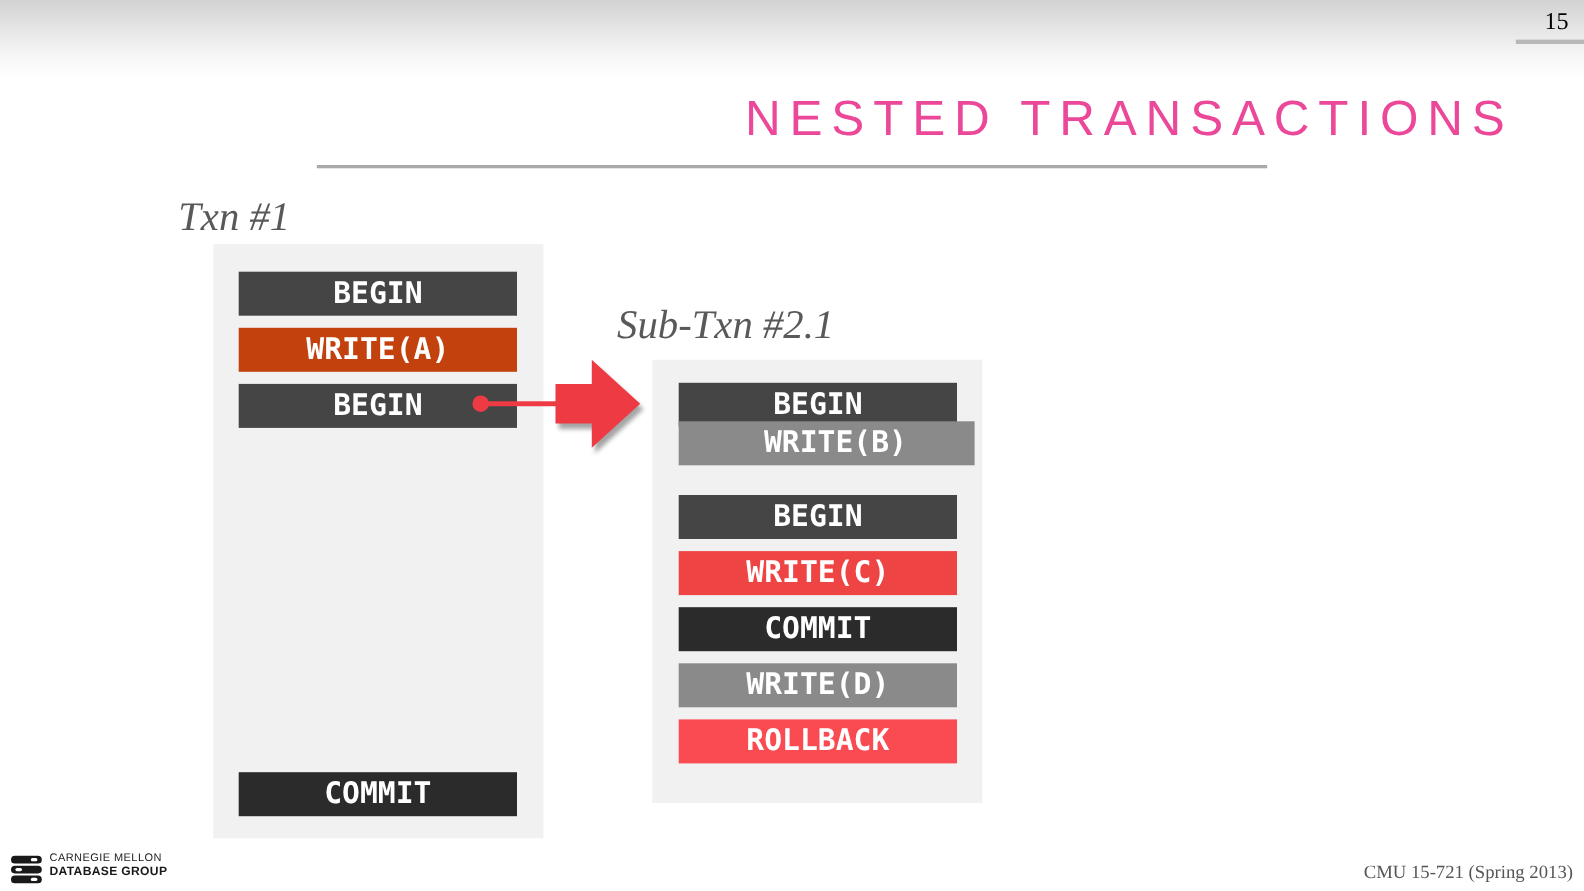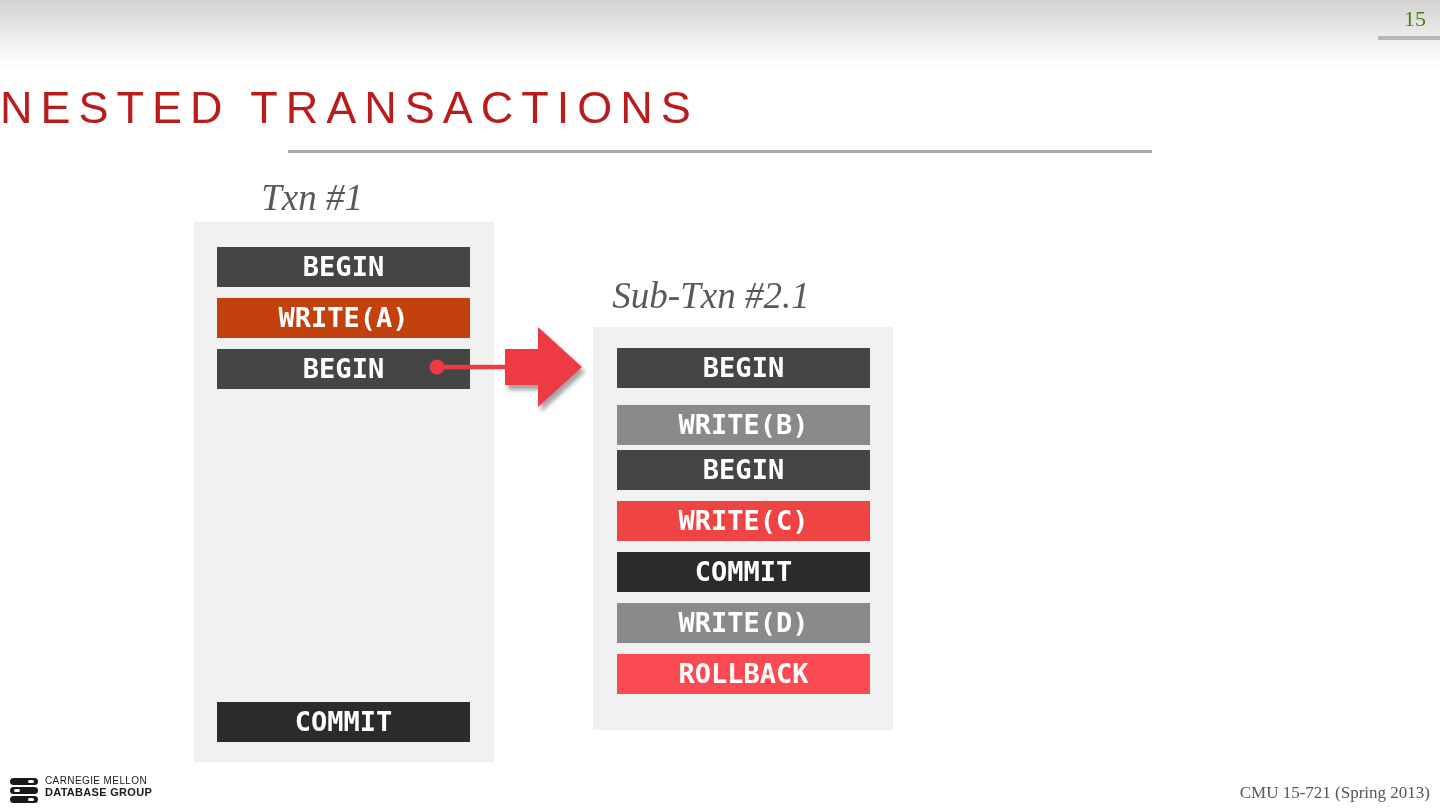--- a/index.html
+++ b/index.html
@@ -7,53 +7,53 @@
     position:relative;width:1440px;height:810px;background:#ffffff;
     overflow:hidden;font-family:"Liberation Sans",sans-serif;
     margin:0 auto;
   }
   .top-gradient{
     position:absolute;top:0;left:0;right:0;height:70px;
     background:linear-gradient(to bottom,#d2d2d2 0px,#f5f5f5 48px,#ffffff 70px);
   }
   .page-number{
     position:absolute;top:6px;right:14px;
-    font-family:"Liberation Serif",serif;font-size:22px;color:#4d7c0f;
+    font-family:"Liberation Serif",serif;font-size:22px;color:#000000;
   }
   .page-number-line{
     position:absolute;top:36px;right:0;width:62px;height:4px;background:#b8b8b8;
   }
   .title{
-    position:absolute;top:82px;left:0;width:1376px;text-align:left;
-    font-size:45px;font-weight:300;letter-spacing:8px;color:#b91c1c;
+    position:absolute;top:82px;left:0;width:1376px;text-align:right;
+    font-size:45px;font-weight:300;letter-spacing:8px;color:#ec4899;
     white-space:nowrap;
   }
   .title-underline{
     position:absolute;left:288px;top:150px;width:864px;height:3px;background:#a9a9a9;
   }
   .txn-label{
     position:absolute;font-family:"Liberation Serif",serif;font-style:italic;
-    font-size:37px;color:#595959;text-align:center;white-space:nowrap;
+    font-size:37px;color:#595959;text-align:left;white-space:nowrap;
   }
   #txn1-label{left:162px;top:176px;width:300px;}
   #subtxn-label{left:561px;top:274px;width:300px;}
   .txn-box{position:absolute;background:#f1f1f2;margin-left:32px;}
   #txn1-box{left:162px;top:222px;width:300px;height:540px;}
   #subtxn-box{left:561px;top:327px;width:300px;height:403px;}
   .op{
     position:absolute;width:253px;height:40px;line-height:40px;text-align:center;
     color:#ffffff;font-family:"DejaVu Sans Mono","Liberation Mono",monospace;
     font-weight:bold;font-size:27px;white-space:nowrap;
   }
   #txn1-box .op{left:23px;}
   #subtxn-box .op{left:24px;}
   
   .t1-0{top:25px;}  .t1-1{top:76px;}  .t1-2{top:127px;} .t1-3{top:480px;}
   
-  .s-0{top:21px;}   .s-1{top:78px;}   .s-2{top:123px;}  .s-3{top:174px;}
+  .s-0{top:21px;}   .s-1{top:56px;padding-left:16px;}   .s-2{top:123px;}  .s-3{top:174px;}
   .s-4{top:225px;}  .s-5{top:276px;}  .s-6{top:327px;}
   .arrow-svg{position:absolute;left:425px;top:313px;width:175px;height:112px;}
   .arrow-head{filter:drop-shadow(3px 5px 2px rgba(90,90,90,0.55));}
   .footer-logo{
     position:absolute;left:8px;top:776px;display:flex;align-items:flex-start;gap:5px;
     color:#191919;
   }
   .logo-text{line-height:1.05;}
   .logo-line1{font-size:10px;letter-spacing:0.4px;font-weight:400;}
   .logo-line2{font-size:11px;letter-spacing:0.3px;font-weight:bold;}

